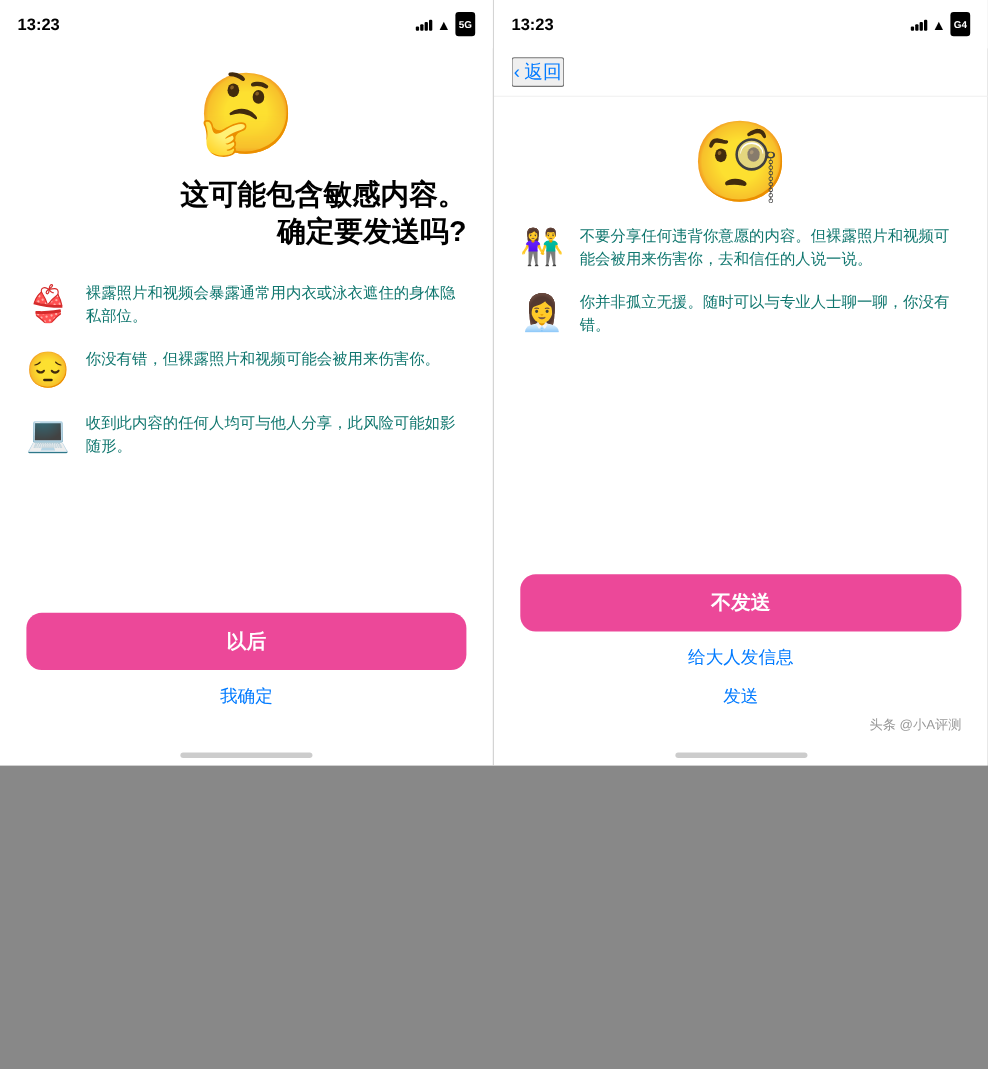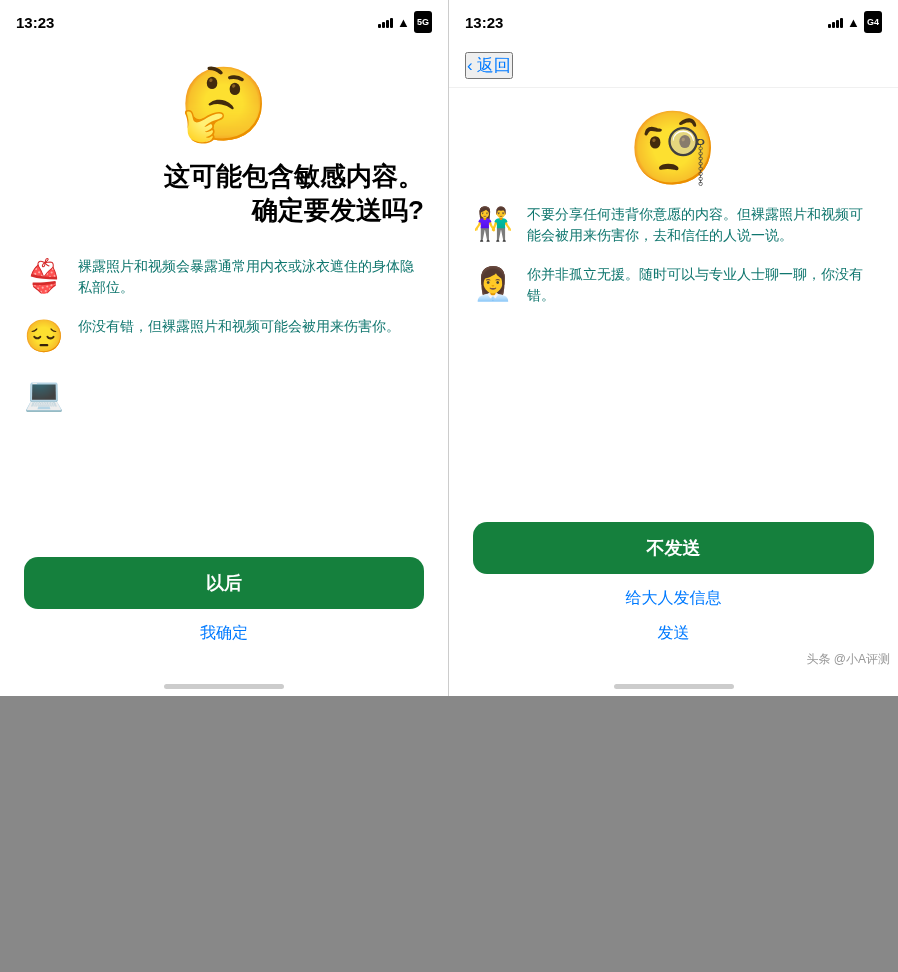--- a/index.html
+++ b/index.html
@@ -159,21 +159,21 @@
       padding: 16px 24px 32px 24px;
       display: flex;
       flex-direction: column;
       align-items: center;
       gap: 14px;
       flex-shrink: 0;
     }
 
     .btn-primary {
       width: 100%;
-      background: #15803d;
+      background: #ec4899;
       color: #fff;
       border: none;
       border-radius: 14px;
       height: 52px;
       font-size: 18px;
       font-weight: 600;
       cursor: pointer;
       display: flex;
       align-items: center;
       justify-content: center;
@@ -200,21 +200,21 @@
       height: 5px;
       background: #000;
       border-radius: 3px;
       opacity: 0.2;
     }
 
     
     .watermark {
       position: absolute;
       bottom: 28px;
-      right: 8px;
+      right: 24px;
       font-size: 12px;
       color: #999;
       font-weight: 500;
     }
   </style>
 </head>
 <body>
 
 <div class="phone phone-left">
   <div class="status-bar">
@@ -243,20 +243,21 @@
       <div class="info-item">
         <div class="info-icon">👙</div>
         <div class="info-text">裸露照片和视频会暴露通常用内衣或泳衣遮住的身体隐私部位。</div>
       </div>
       <div class="info-item">
         <div class="info-icon">😔</div>
         <div class="info-text">你没有错，但裸露照片和视频可能会被用来伤害你。</div>
       </div>
       <div class="info-item">
         <div class="info-icon">💻</div>
+        <div class="info-text">收到此内容的任何人均可与他人分享，此风险可能如影随形。</div>
       </div>
     </div>
   </div>
 
   <div class="bottom-area">
     <button class="btn-primary">
       <span>以后</span>
     </button>
     <button class="btn-link">我确定</button>
   </div>

